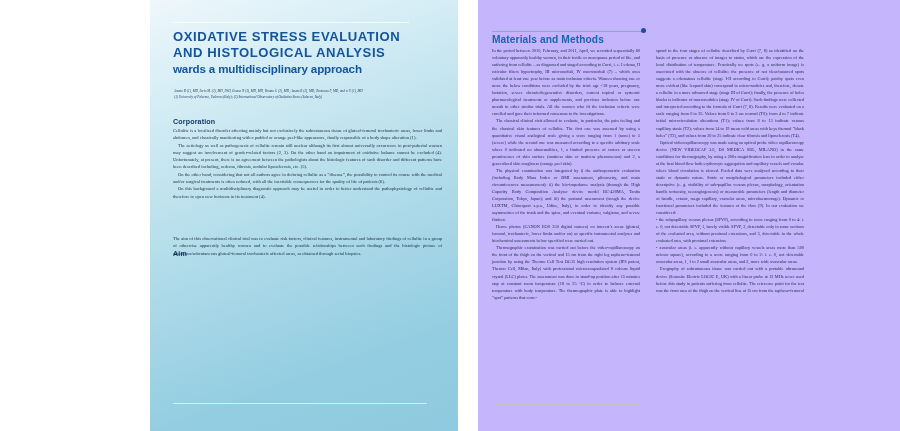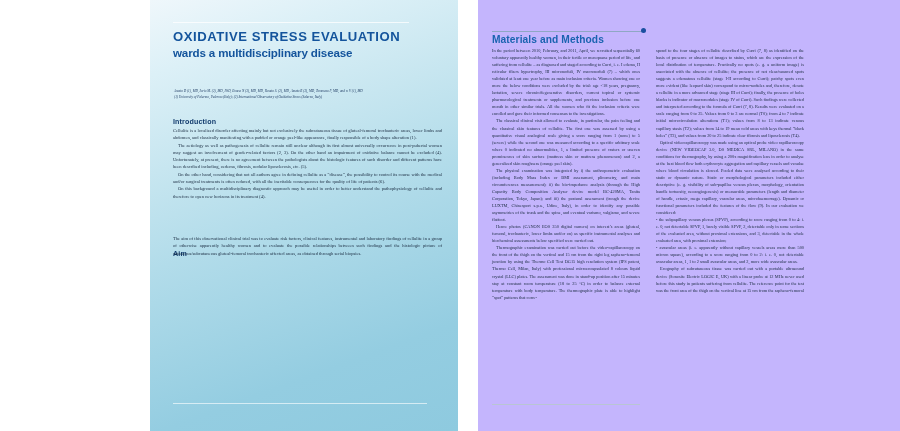--- a/index.html
+++ b/index.html
@@ -197,29 +197,30 @@
 <div class="spread">
 
   <div class="page-left">
     <div class="page-left-inner">
 
       <div class="rule-top"></div>
       <div class="rule-bottom"></div>
 
       <div class="title-block">
         <div class="title-line caps">OXIDATIVE STRESS EVALUATION</div>
-        <div class="subtitle-line">wards a multidisciplinary disease</div>
+        <div class="title-line caps">AND  HISTOLOGICAL  ANALYSIS</div>
+        <div class="subtitle-line">wards a multidisciplinary approach</div>
       </div>
 
       <div class="authors">
         <div>Amato D (1), MD, Iorio M. (2), MD, PhD, Emese N (3), MD, MD, Roseto S. (2), MD, Amato R (2), MD, Tommaso F, MD, and w V (1), MD</div>
         <div class="affil">(1) University of Palermo, Palermo (Italy); (2) International Observatory of Oxidative Stress (Salerno, Italy)</div>
       </div>
 
-      <div class="sec-heading sec-intro-h">Introduction</div>
+      <div class="sec-heading sec-intro-h">Corporation</div>
       <div class="body-col sec-intro-b">
         <p>Cellulite is a localized disorder affecting mainly but not exclusively the subcutaneous tissue of gluteal-femoral trochanteric areas, lower limbs and abdomen, and classically manifesting with a padded or orange peel-like appearance, finally responsible of a body shape alteration (1).</p>
         <p>The aetiology as well as pathogenesis of cellulite remain still unclear although its first almost universally occurrence in post-pubertal women may suggest an involvement of gender-related factors (2, 3). On the other hand an impairment of oxidative balance cannot be excluded (4). Unfortunately, at present, there is no agreement between the pathologists about the histologic features of such disorder and different patterns have been described including, oedema, fibrosis, nodular liposclerosis, etc. (5).</p>
         <p>On the other hand, considering that not all authors agree in defining cellulite as a “disease”, the possibility to control its course with the medical and/or surgical treatments is often reduced, with all the inevitable consequences for the quality of life of patients (6).</p>
         <p>On this background a multidisciplinary diagnostic approach may be useful in order to better understand the pathophysiology of cellulite and therefore to open new horizons in its treatment (4).</p>
       </div>
 
       <div class="sec-heading sec-aim-h">Aim</div>
       <div class="body-col sec-aim-b">
         <p>The aim of this observational clinical trial was to evaluate risk factors, clinical features, instrumental and laboratory findings of cellulite in a group of otherwise apparently healthy women and to evaluate the possible relationships between such findings and the histologic picture of cutaneous/subcutaneous gluteal-femoral trochanteric affected areas, as obtained through serial biopsies.</p>

